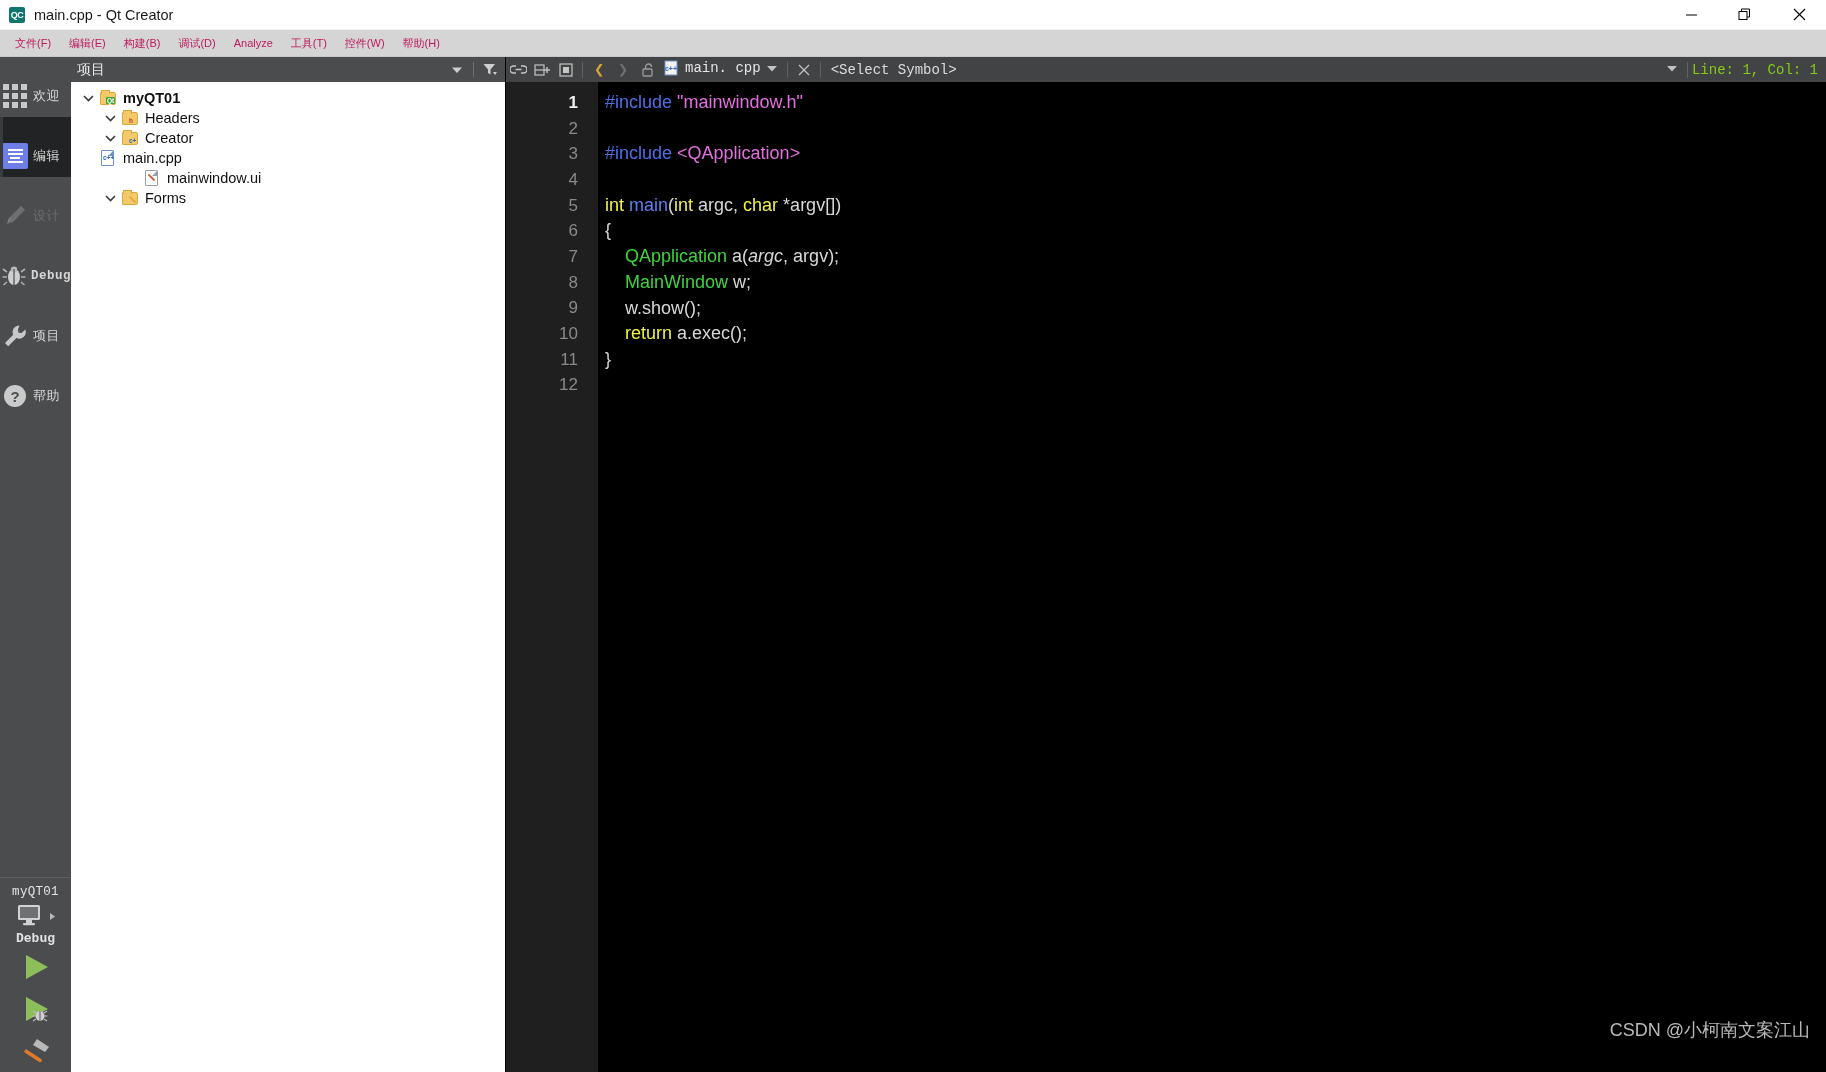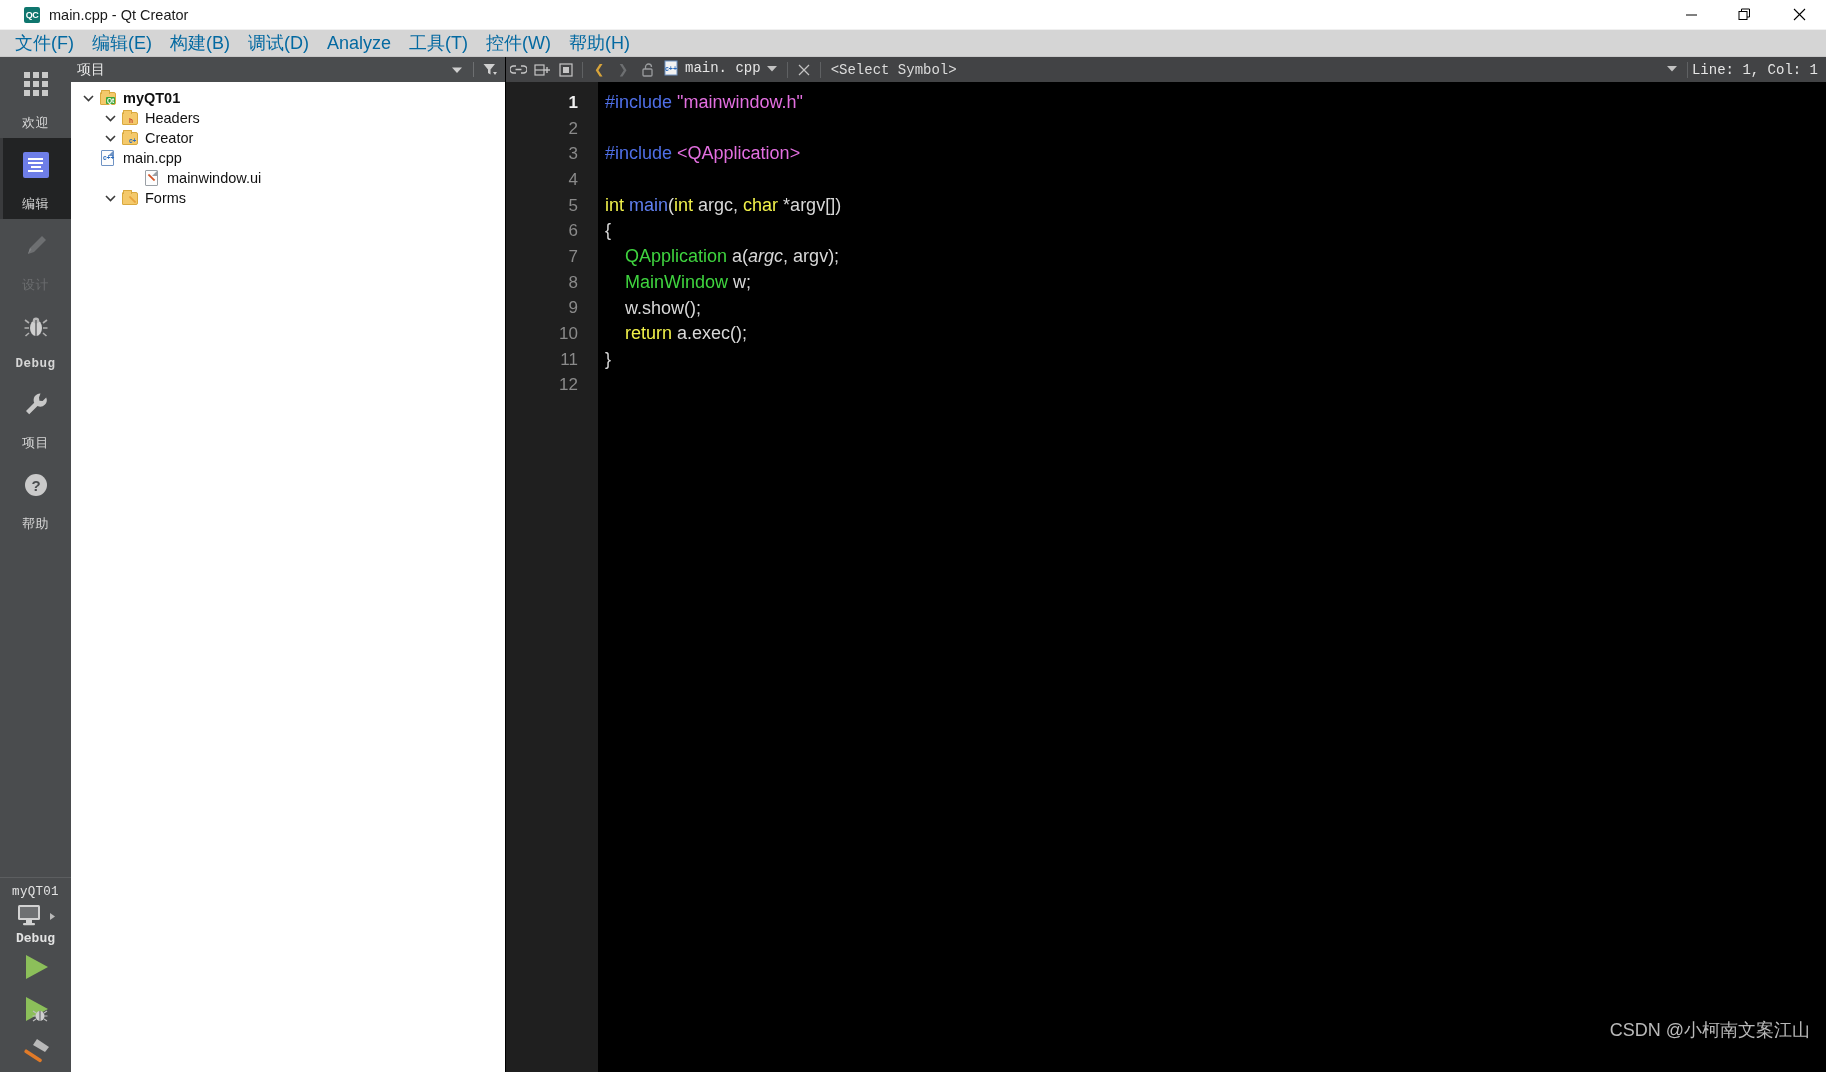--- a/index.html
+++ b/index.html
@@ -11,54 +11,54 @@
     -webkit-font-smoothing: antialiased;
   }
   #app { position: relative; width: 1826px; height: 1072px; background:#000; }
 
   
   .titlebar {
     height: 30px; background: #ffffff; display: flex; align-items: center;
     border-bottom: 1px solid #f0f0f0;
   }
   .tb-icon {
-    width: 16px; height: 16px; margin-left: 24px; margin-right: 9px;
+    width: 16px; height: 16px; margin-left: 9px; margin-right: 9px;
     background: #0f766e; border-radius: 2px; position: relative;
     display: flex; align-items: center; justify-content: center;
   }
   .tb-icon span { color:#fff; font-size: 9px; font-weight: bold; font-family:"Liberation Sans", sans-serif; letter-spacing:-0.5px;}
   .tb-title { font-size: 14.5px; color: #1a1a1a; font-family:"Liberation Sans", sans-serif; }
   .tb-spacer { flex: 1; }
   .win-btn {
     width: 54px; height: 30px; display: flex; align-items: center; justify-content: center;
     color: #000;
   }
   .win-btn svg { display:block; }
 
   
   .menubar {
     height: 27px; background: #d5d5d5; display: flex; align-items: center;
     padding-left: 6px; border-bottom: 1px solid #c8c8c8;
   }
   .menu-item {
-    font-size: 18px; color: #0369a1; padding: 3px 9px; white-space: nowrap;
+    font-size: 11px; color: #be185d; padding: 3px 9px; white-space: nowrap;
     font-family: "Liberation Sans", sans-serif;
   }
 
   
   .bodyrow { display: flex; height: 1015px; }
 
   
   .modebar {
     width: 71px; background: #4a4c4e; display: flex; flex-direction: column;
     align-items: center; position: relative; flex: none;
   }
   .mode-item {
-    width: 71px; padding: 12px 0 6px 0; display: flex; flex-direction: column;
-    align-items: center; gap: 15px; position: relative;
+    width: 71px; padding: 24px 0 6px 0; display: flex; 
+    align-items: center; gap: 3px; position: relative;
   }
   .mode-item.active { background: #222324; }
   .mode-item.active::before {
     content:""; position:absolute; left:0; top:0; bottom:0; width:3px; background:#3a3b3d;
   }
   .mode-label {
     font-size: 13px; color: #d6d6d6; font-family:"Liberation Sans", sans-serif;
     letter-spacing: 0.5px;
   }
   .mode-label.mono { font-family: "Liberation Mono", monospace; font-size: 12.5px; font-weight:bold;}
@@ -136,21 +136,21 @@
   .et-btn.nav-back { color:#d8a43a; font-size:17px; }
   .et-btn.nav-fwd  { color:#6d6f71; font-size:17px; }
   .et-sep { width:1px; height:16px; background:#5f6163; margin:0 4px; flex:none;}
   .et-filetab {
     display:flex; align-items:flex-start; gap:6px; padding-left:4px; min-width:0;
   }
   .et-filename { font-family:"Liberation Mono", monospace; font-size:14px; color:#e6e6e6; white-space:nowrap;}
   .et-combo-arrow { width:22px; text-align:center; color:#c2c2c2; font-size:10px; flex:none;}
   .et-symbol { font-family:"Liberation Mono", monospace; font-size:14px; color:#dcdcdc; padding-left:6px; white-space:nowrap;}
   .et-flex { flex:1; }
-  .et-lineinfo { font-family:"Liberation Mono", monospace; font-size:14px; color:#e5e5e5; padding-right:8px; white-space:nowrap;}
+  .et-lineinfo { font-family:"Liberation Mono", monospace; font-size:14px; color:#84cc16; padding-right:8px; white-space:nowrap;}
 
   .code-area { flex:1; display:flex; background:#000; overflow:hidden; position:relative; }
   .gutter {
     width:78px; background:#1f1f1f; flex:none; padding-top:8px;
     font-family:"Liberation Sans", sans-serif; font-size:17px; color:#8a8a8a;
   }
   .gline { height:25.7px; display:flex; align-items:center; justify-content:flex-end; padding-right:6px; position:relative;}
   .gline.cur { color:#f0f0f0; font-weight:bold; }
   .fold-col { width:14px; background:#1f1f1f; flex:none; }
   .code {

